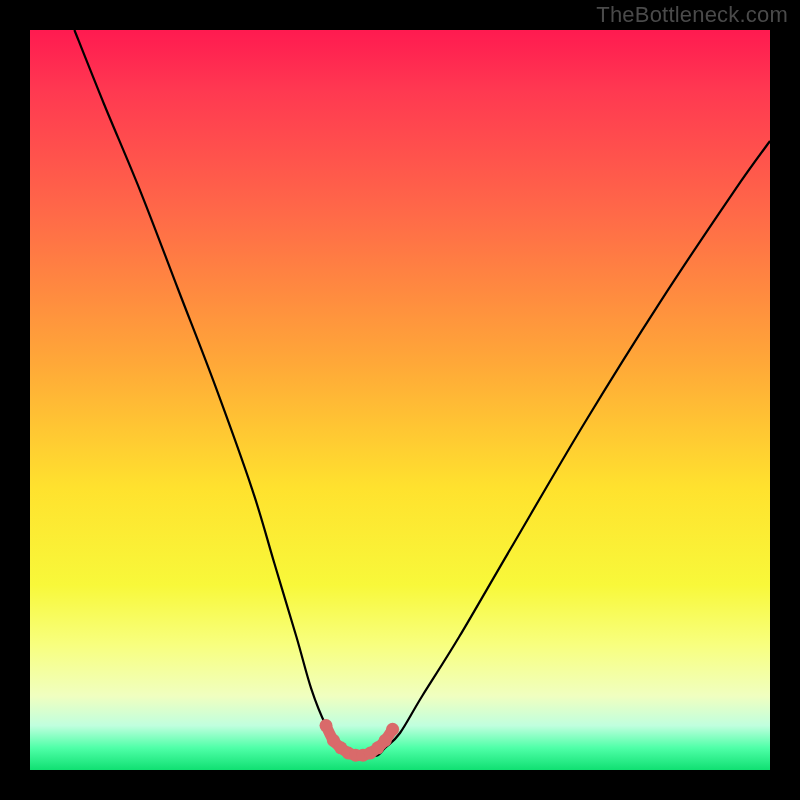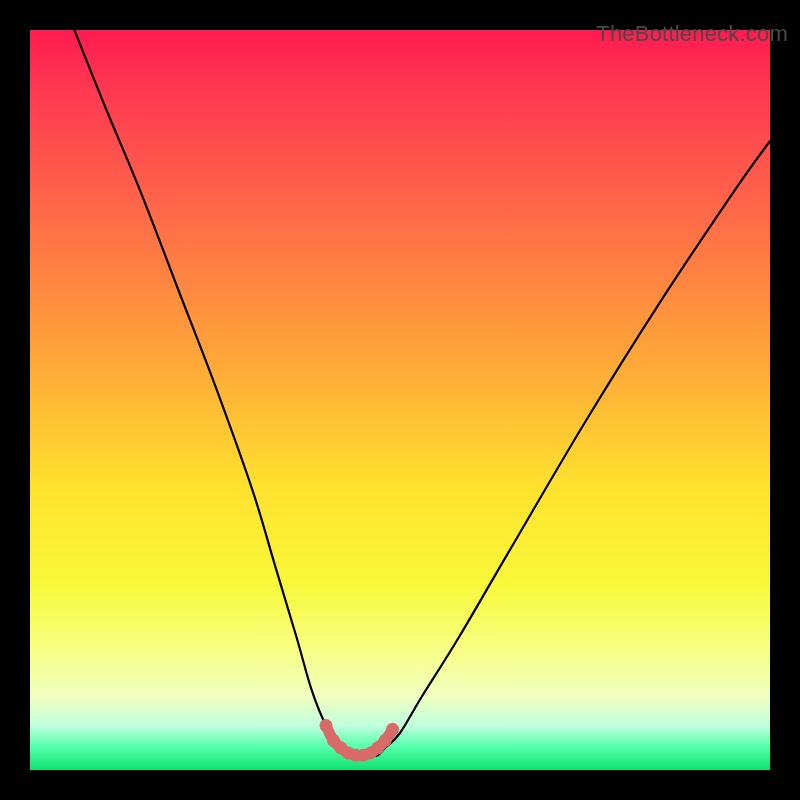--- a/index.html
+++ b/index.html
@@ -27,21 +27,21 @@
       #f8f83a 75%,
       #f8ff7e 83%,
       #f0ffc0 90%,
       #c0ffde 94%,
       #4fffa8 97%,
       #10e072 100%
     );
   }
   .watermark {
     position: absolute;
-    top: 21px;
+    top: 2px;
     right: 12px;
     color: #4a4a4a;
     font-size: 22px;
     font-weight: 500;
     letter-spacing: 0.2px;
     z-index: 10;
   }
   svg.curve {
     position: absolute;
     left: 0;

